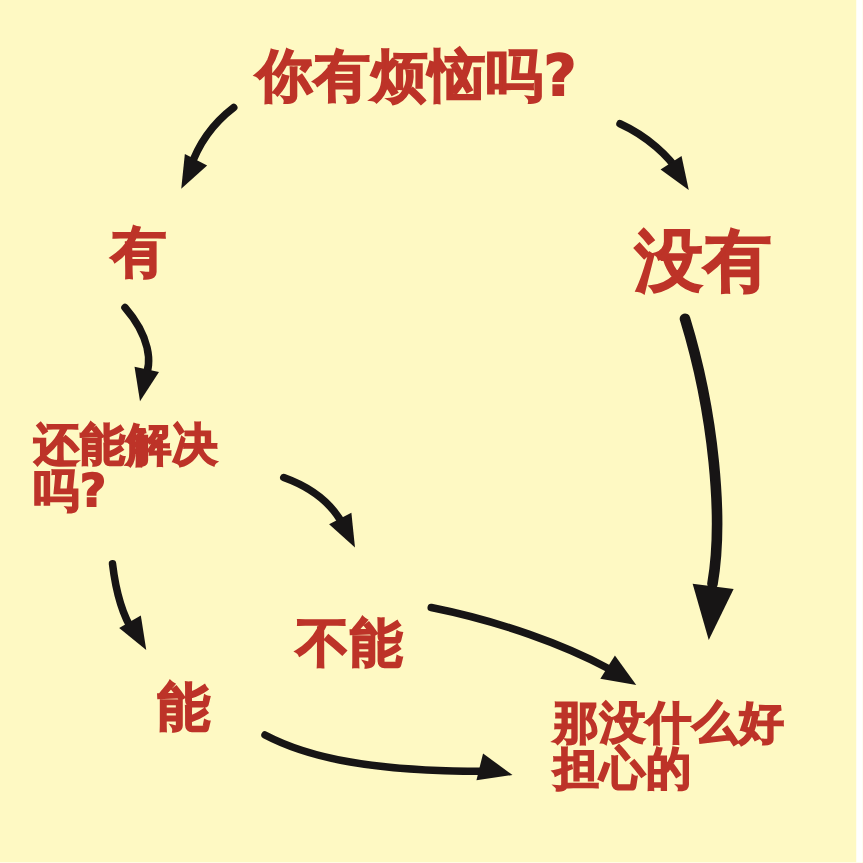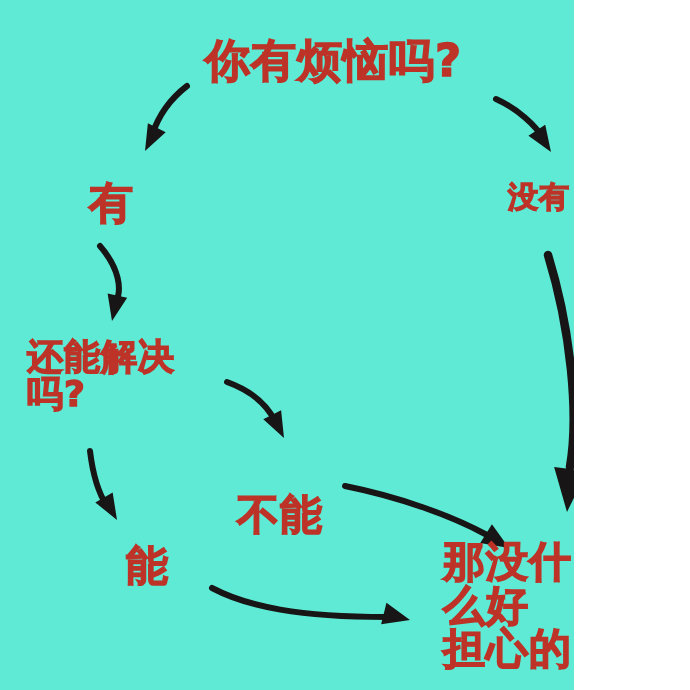--- a/index.html
+++ b/index.html
@@ -2,23 +2,23 @@
 <html><head>
 <meta charset="utf-8">
 <style>
   html, body {
     margin: 0;
     padding: 0;
     background: #ffffff;
   }
   .canvas {
     position: relative;
-    width: 574px;
+    width: 685px;
     height: 690px;
-    background: #5eead4;
+    background: #fef9c3;
     overflow: hidden;
     font-family: "DejaVu Sans", "Liberation Sans", sans-serif;
   }
   .arrow-layer {
     position: absolute;
     left: 0;
     top: 0;
     width: 690px;
     height: 690px;
   }
@@ -26,25 +26,25 @@
     position: absolute;
     color: #bd3328;
     font-weight: 800;
     line-height: 1.04;
     white-space: pre-line;
     letter-spacing: 1px;
     -webkit-text-stroke: 1.4px #bd3328;
   }
   .node-title     { left: 205px; top: 38px;  font-size: 45px; white-space: nowrap; }
   .node-yes       { left: 89px;  top: 180px; font-size: 44px; }
-  .node-no        { left: 508px; top: 181px; font-size: 30px; }
+  .node-no        { left: 508px; top: 181px; font-size: 54px; }
   .node-solvable  { left: 27px;  top: 338px; font-size: 36px; }
   .node-cannot    { left: 237px; top: 463px; font-size: 42px; margin-top: 30px; }
   .node-can       { left: 126px; top: 544px; font-size: 42px; }
-  .node-conclusion{ left: 443px; top: 540px; font-size: 42px; }
+  .node-conclusion{ left: 443px; top: 560px; font-size: 36px; }
   .shaft {
     fill: none;
     stroke: #171515;
     stroke-width: 6;
     stroke-linecap: round;
   }
   .shaft-big { stroke-width: 8.5; }
   .head { fill: #171515; stroke: none; }
 </style>
 </head>

